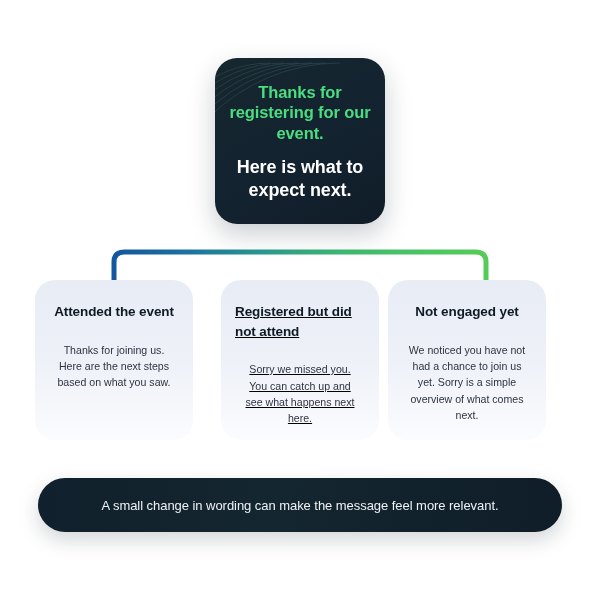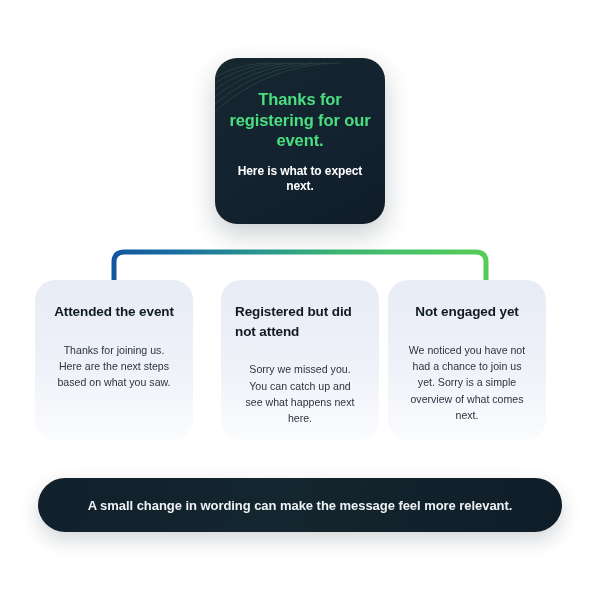--- a/index.html
+++ b/index.html
@@ -59,21 +59,21 @@
     color: #4ade80;
     font-size: 16.5px;
     font-weight: bold;
     line-height: 1.24;
     text-align: center;
     margin: 0 0 13px 0;
     letter-spacing: -0.1px;
   }
   .hero-sub {
     color: #ffffff;
-    font-size: 12px;
+    font-size: 18px;
     font-weight: bold;
     line-height: 1.26;
     text-align: center;
     margin: 0;
     letter-spacing: -0.1px;
   }
 
   
   .connectors {
     position: absolute;
@@ -92,21 +92,21 @@
     height: 160px;
     border-radius: 20px;
     background: linear-gradient(180deg, #e8ecf5 0%, #eef1f8 52%, #fbfcfe 100%);
     box-sizing: border-box;
     padding: 22px 14px 0 14px;
     display: flex;
     flex-direction: column;
     align-items: center;
   }
   .branch-card.c0 { left: 35px; }
-  .branch-card.c1 { left: 221px; }
+  .branch-card.c1 { left: 221px; text-decoration: underline; }
   .branch-card.c2 { left: 388px; }
 
   .branch-title {
     color: #0f1a24;
     font-size: 13.5px;
     font-weight: bold;
     line-height: 1.45;
     margin: 0 0 14px 0;
     letter-spacing: -0.1px;
   }
@@ -131,21 +131,21 @@
     display: flex;
     align-items: center;
     justify-content: center;
     box-sizing: border-box;
     padding: 0 24px;
     box-shadow: 0 8px 20px rgba(11, 26, 38, 0.18);
   }
   .footer-text {
     color: #eef2f6;
     font-size: 13px;
-    font-weight: bold;
+    font-weight: normal;
     text-align: right;
     letter-spacing: -0.05px;
   }
 </style>
 </head>
 <body>
 
 <div id="diagram-root">
 
   <svg class="connectors" viewBox="0 0 600 600" width="600" height="600" xmlns="http://www.w3.org/2000/svg">

